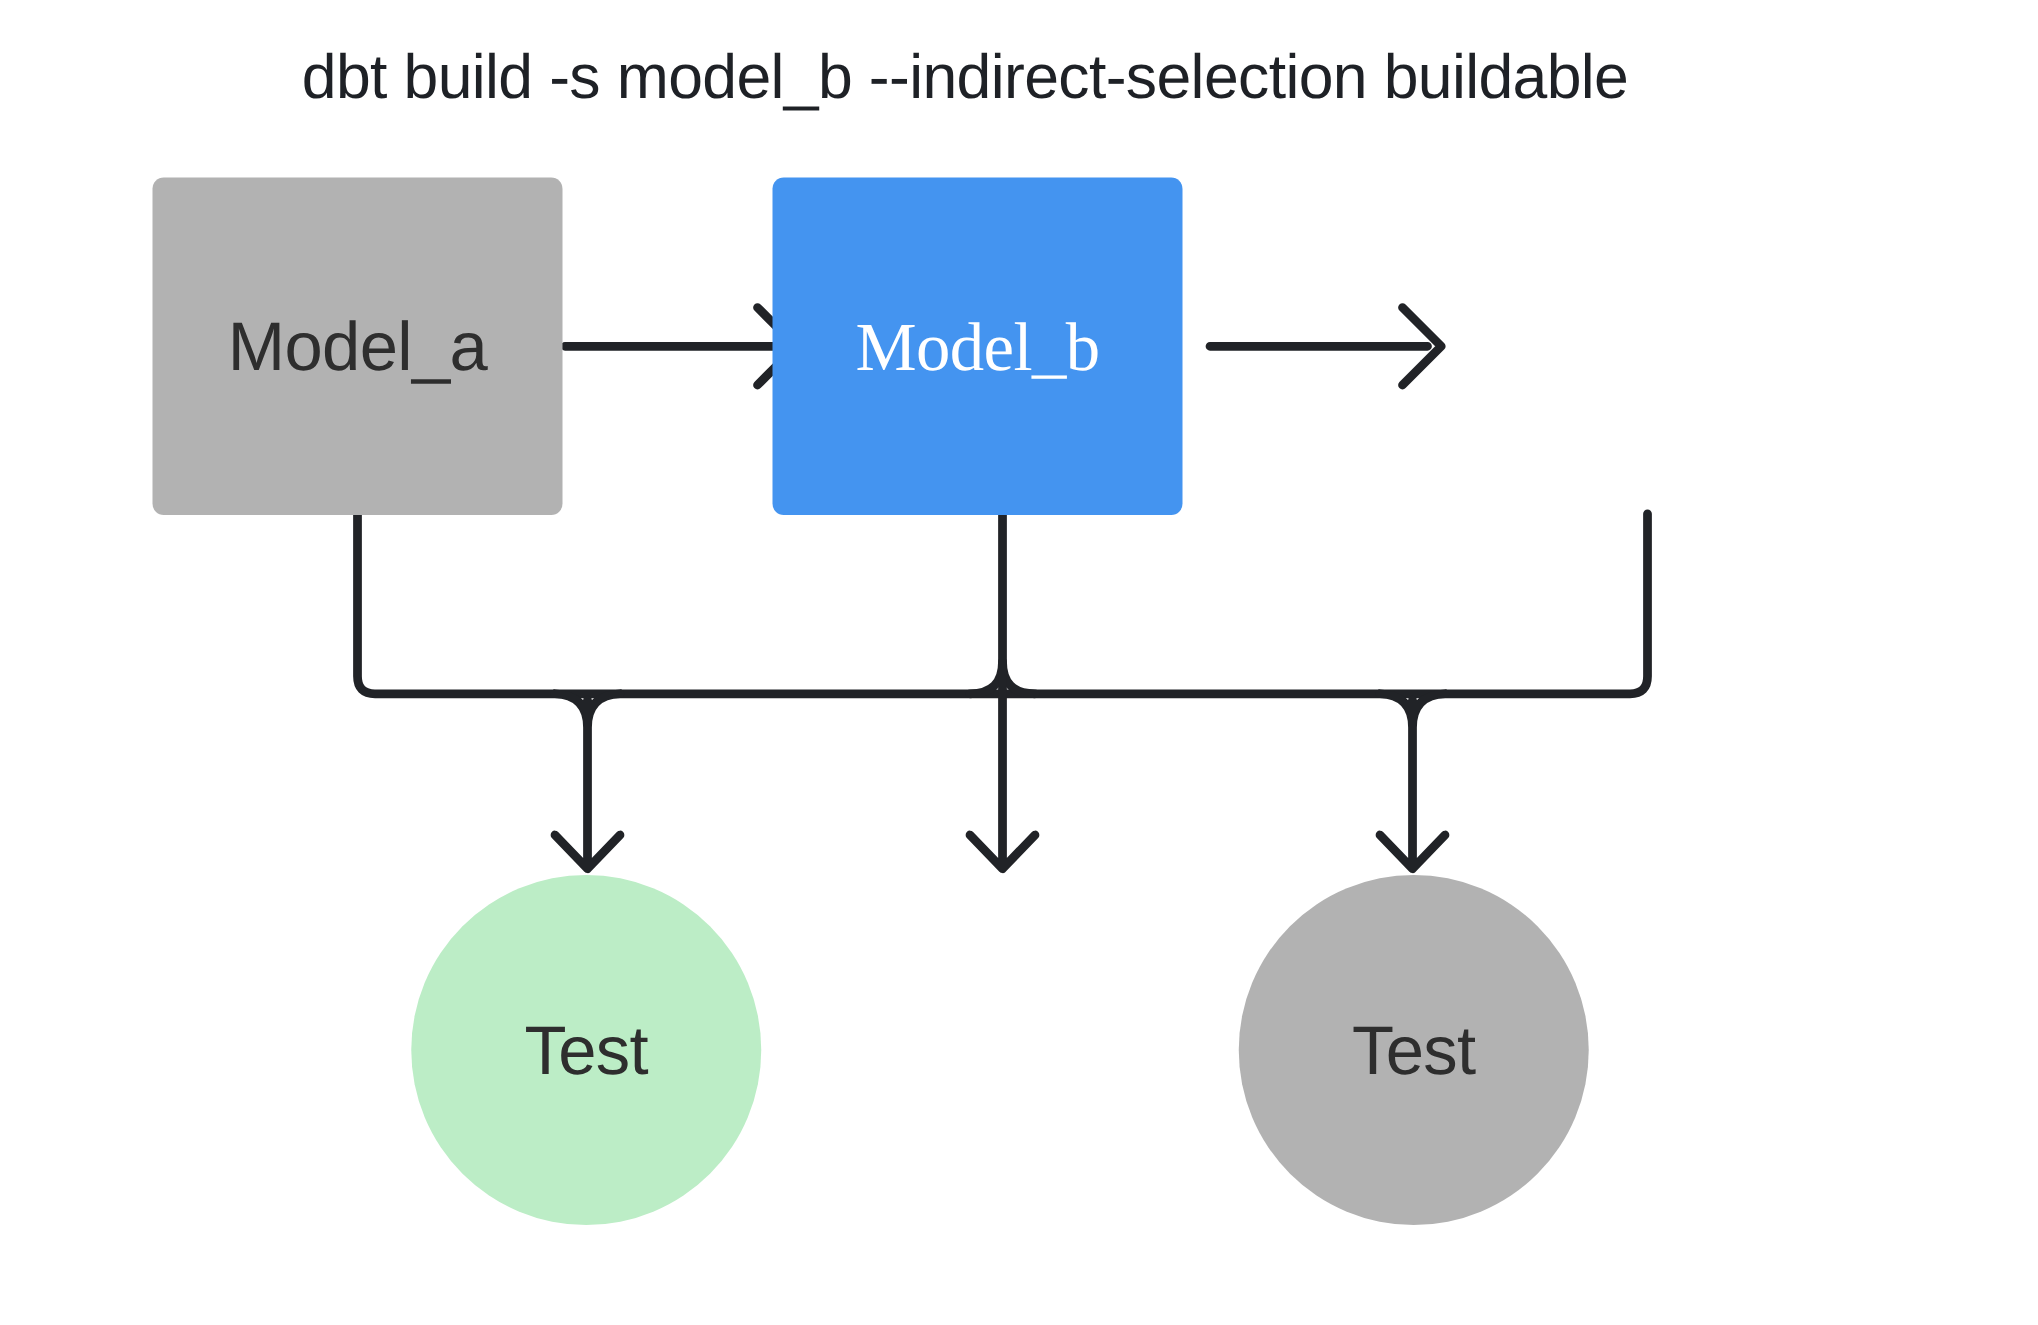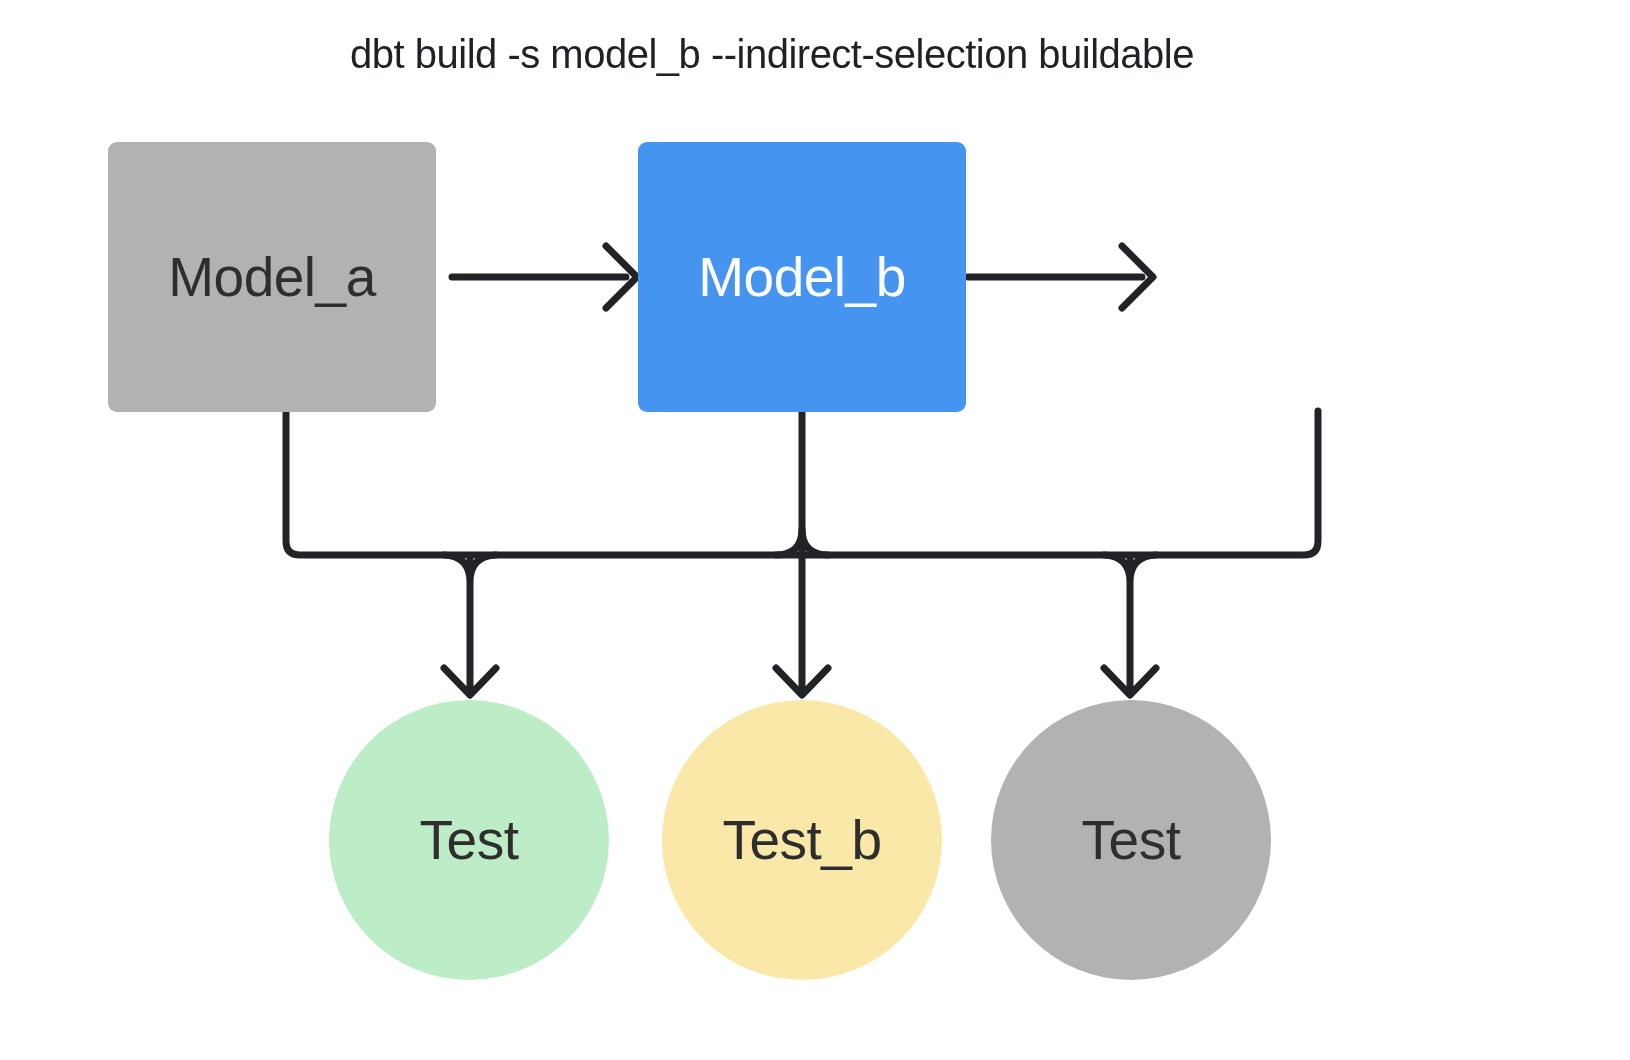--- a/index.html
+++ b/index.html
@@ -14,21 +14,21 @@
     background: var(--background, #ffffff);
     font-family: "Liberation Sans", "DejaVu Sans", sans-serif;
     overflow: hidden;
   }
   .title {
     position: absolute;
     left: 772px;
     top: 32px;
     transform: translateX(-50%);
     white-space: nowrap;
-    font-size: 40px;
+    font-size: 50px;
     font-weight: 500;
     letter-spacing: -0.5px;
     color: var(--title-text, #1e2126);
   }
   .connectors {
     position: absolute;
     left: 0;
     top: 0;
   }
   .connectors path {
@@ -50,22 +50,22 @@
     letter-spacing: -0.5px;
   }
   .node-box.gray {
     background: var(--unselected-node, #b2b2b2);
     color: var(--node-text-dark, #2e2e2e);
   }
   .node-box.blue {
     background: var(--selected-node, #4494f0);
     color: var(--node-text-light, #ffffff);
   }
-  .box-a { left: 108px; top: 142px; }
-  .box-b { left: 638px; top: 142px; }
+  .box-a { left: 122px; top: 142px; }
+  .box-b { left: 618px; top: 142px; font-family: Liberation Serif, serif; }
   .box-c { left: 1154px; top: 142px; }
   .test-circle {
     position: absolute;
     width: 280px;
     height: 280px;
     border-radius: 50%;
     display: flex;
     flex-direction: column;
     align-items: center;
     justify-content: center;
@@ -110,22 +110,18 @@
 
   <div class="node-box blue box-b">
     <span>Model_b</span>
   </div>
 
 
   <div class="test-circle circle-ab">
     <span>Test</span>
   </div>
 
-  <div class="test-circle circle-b">
-    <span>Test_b</span>
-
-  </div>
 
   <div class="test-circle circle-bc">
     <span>Test</span>
   </div>
 
 </div>
 
 </body></html>

